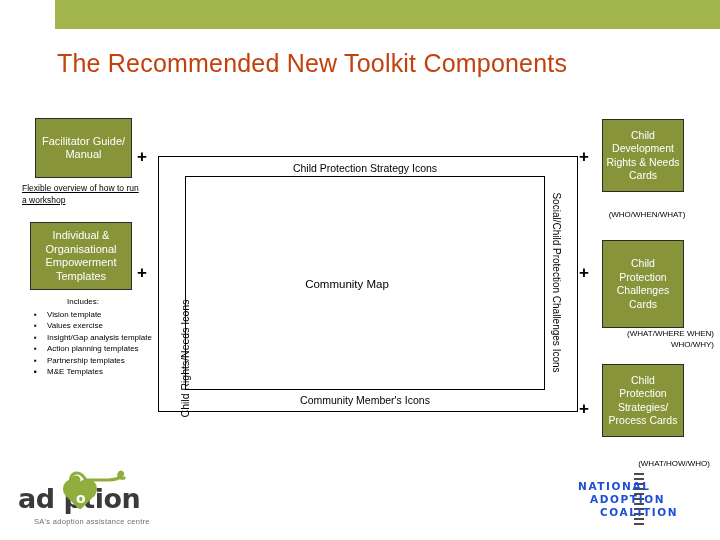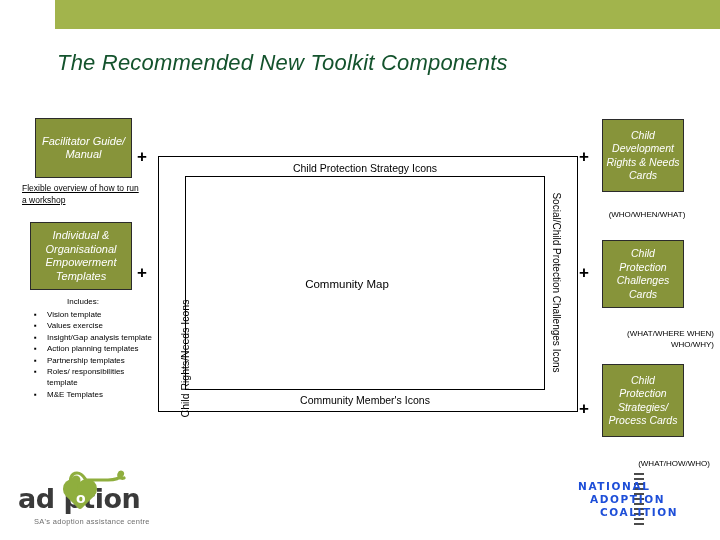--- a/index.html
+++ b/index.html
@@ -25,43 +25,41 @@
     height: 29px;
     background: #a2b44c;
   }
 
   
   .slide-title {
     position: absolute;
     left: 57px;
     top: 50px;
     width: 640px;
-    font-size: 22px;
+    font-size: 25px;
     line-height: 26px;
-    color: #14532d;
+    color: #c2410c;
     letter-spacing: 0.2px;
     white-space: nowrap;
-    font-style: italic;
   }
 
   
   .green-card {
     position: absolute;
     background: #87943a;
     border: 1px solid #2b2b2b;
     color: #ffffff;
     font-size: 11px;
     line-height: 13.5px;
     display: flex;
     align-items: center;
     justify-content: center;
     text-align: center;
     box-sizing: border-box;
     padding: 12px 3px;
-    font-style: italic;
   }
 
   
   #card-facilitator {
     left: 35px;  top: 118px;  width: 97px;  height: 60px;
   }
   .caption-flexible {
     position: absolute;
     left: 22px; top: 183px; width: 122px;
     font-size: 8.5px;
@@ -206,21 +204,21 @@
   .cap-right {
     position: absolute;
     font-size: 8px;
     line-height: 10.5px;
     text-align: center;
   }
   #cap-who-when-what {
     left: 584px; top: 210px; width: 126px;
   }
   #card-challenges {
-    left: 602px;  top: 240px;  width: 82px;  height: 68px;
+    left: 602px;  top: 240px;  width: 82px;  height: 88px;
     font-size: 10.5px;
   }
   #cap-what-where {
     left: 582px; top: 329px; width: 132px;
     text-align: right;
   }
   #card-strategies {
     left: 602px;  top: 364px;  width: 82px;  height: 73px;
     font-size: 10.5px;
   }
@@ -346,21 +344,21 @@
 <div class="green-card" id="card-empowerment">Individual &amp; Organisational Empowerment Templates</div>
 
 <div class="includes-head">Includes:</div>
 
 <ul class="bullet-list" id="bullet-list">
     <li><span class="bullet-dot">▪</span><span>Vision template</span></li>
     <li><span class="bullet-dot">▪</span><span>Values exercise</span></li>
     <li><span class="bullet-dot">▪</span><span>Insight/Gap analysis template</span></li>
     <li><span class="bullet-dot">▪</span><span>Action planning templates</span></li>
     <li><span class="bullet-dot">▪</span><span>Partnership templates</span></li>
-    <li><span class="bullet-dot">▪</span><span>Roles/ responsibilities template</span></li>
+    <li><span class="bullet-dot">▪</span></li>
     <li><span class="bullet-dot">▪</span><span>M&amp;E Templates</span></li>
   </ul>
 
 <div class="plus" id="plus-1">+</div>
 <div class="plus" id="plus-2">+</div>
 <div class="plus" id="plus-3">+</div>
 <div class="plus" id="plus-4">+</div>
 <div class="plus" id="plus-5">+</div>
 
 <div class="outer-frame"></div>

